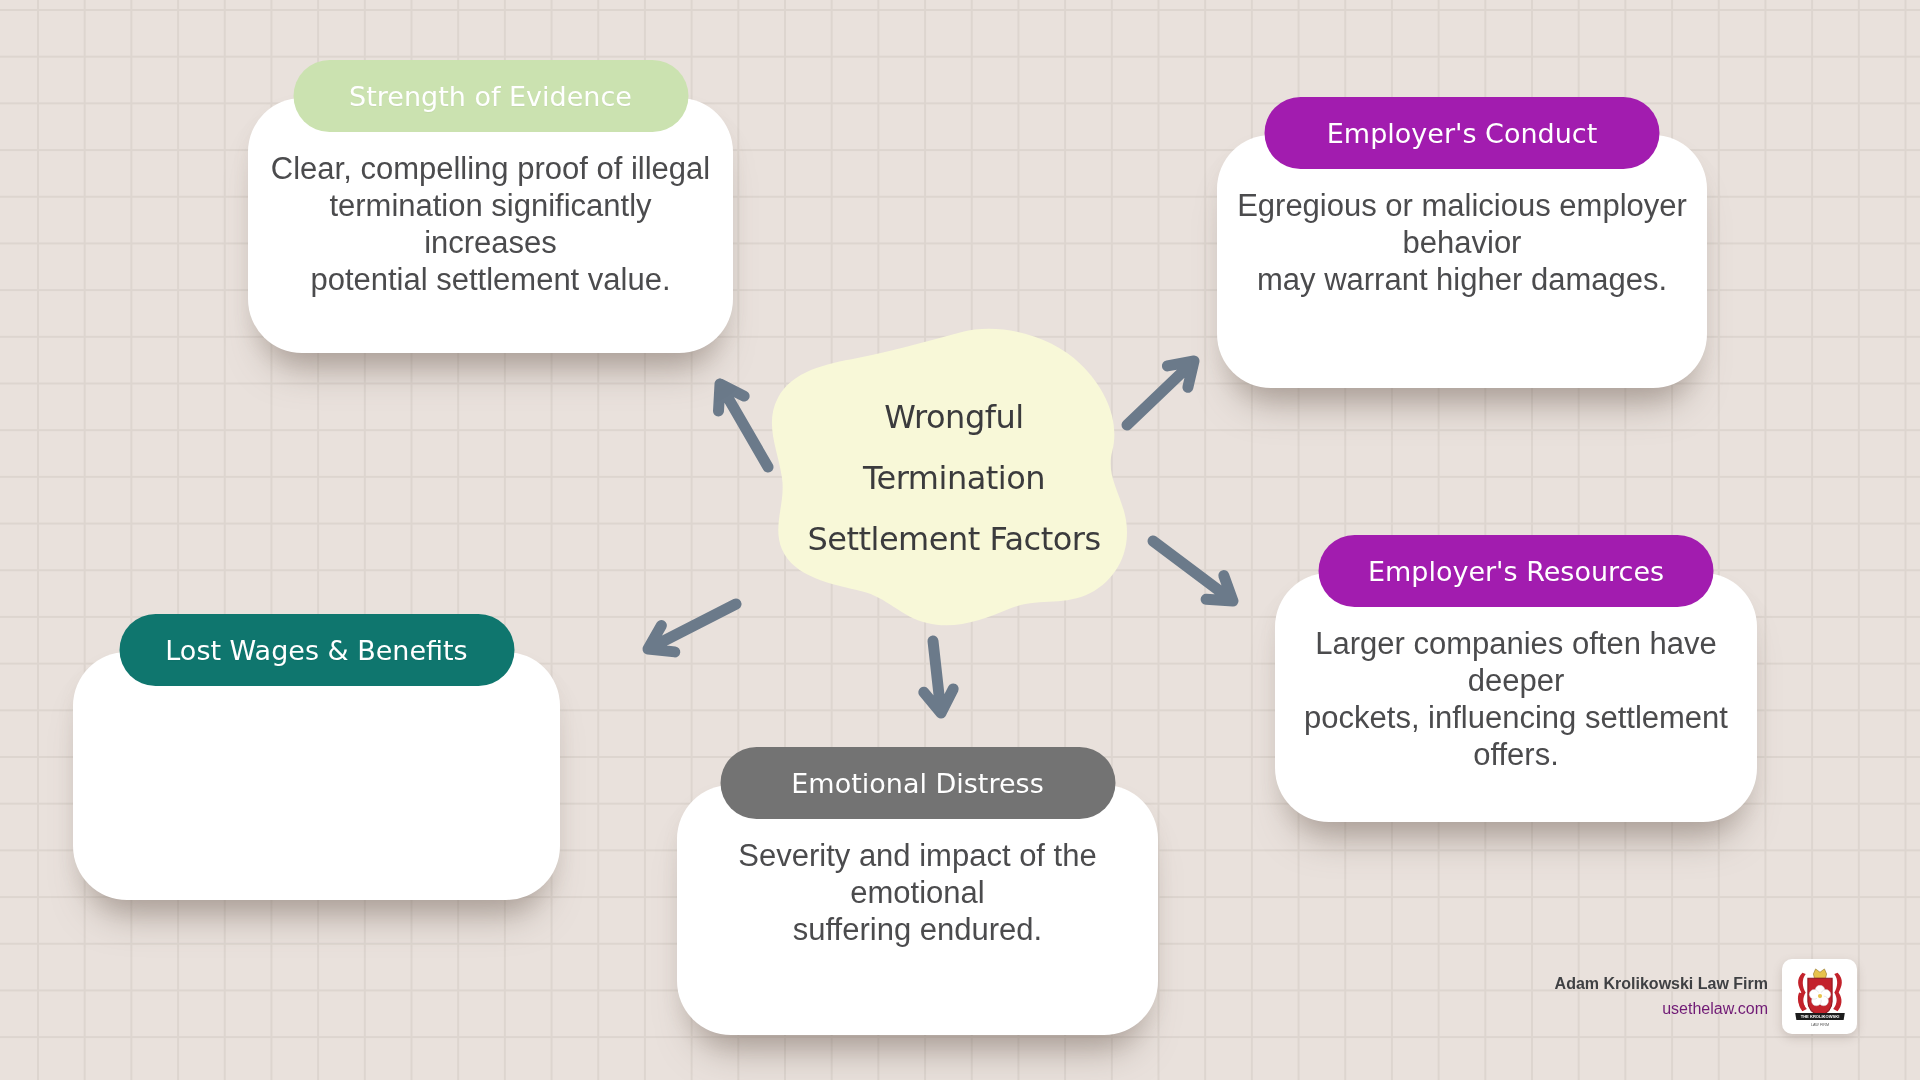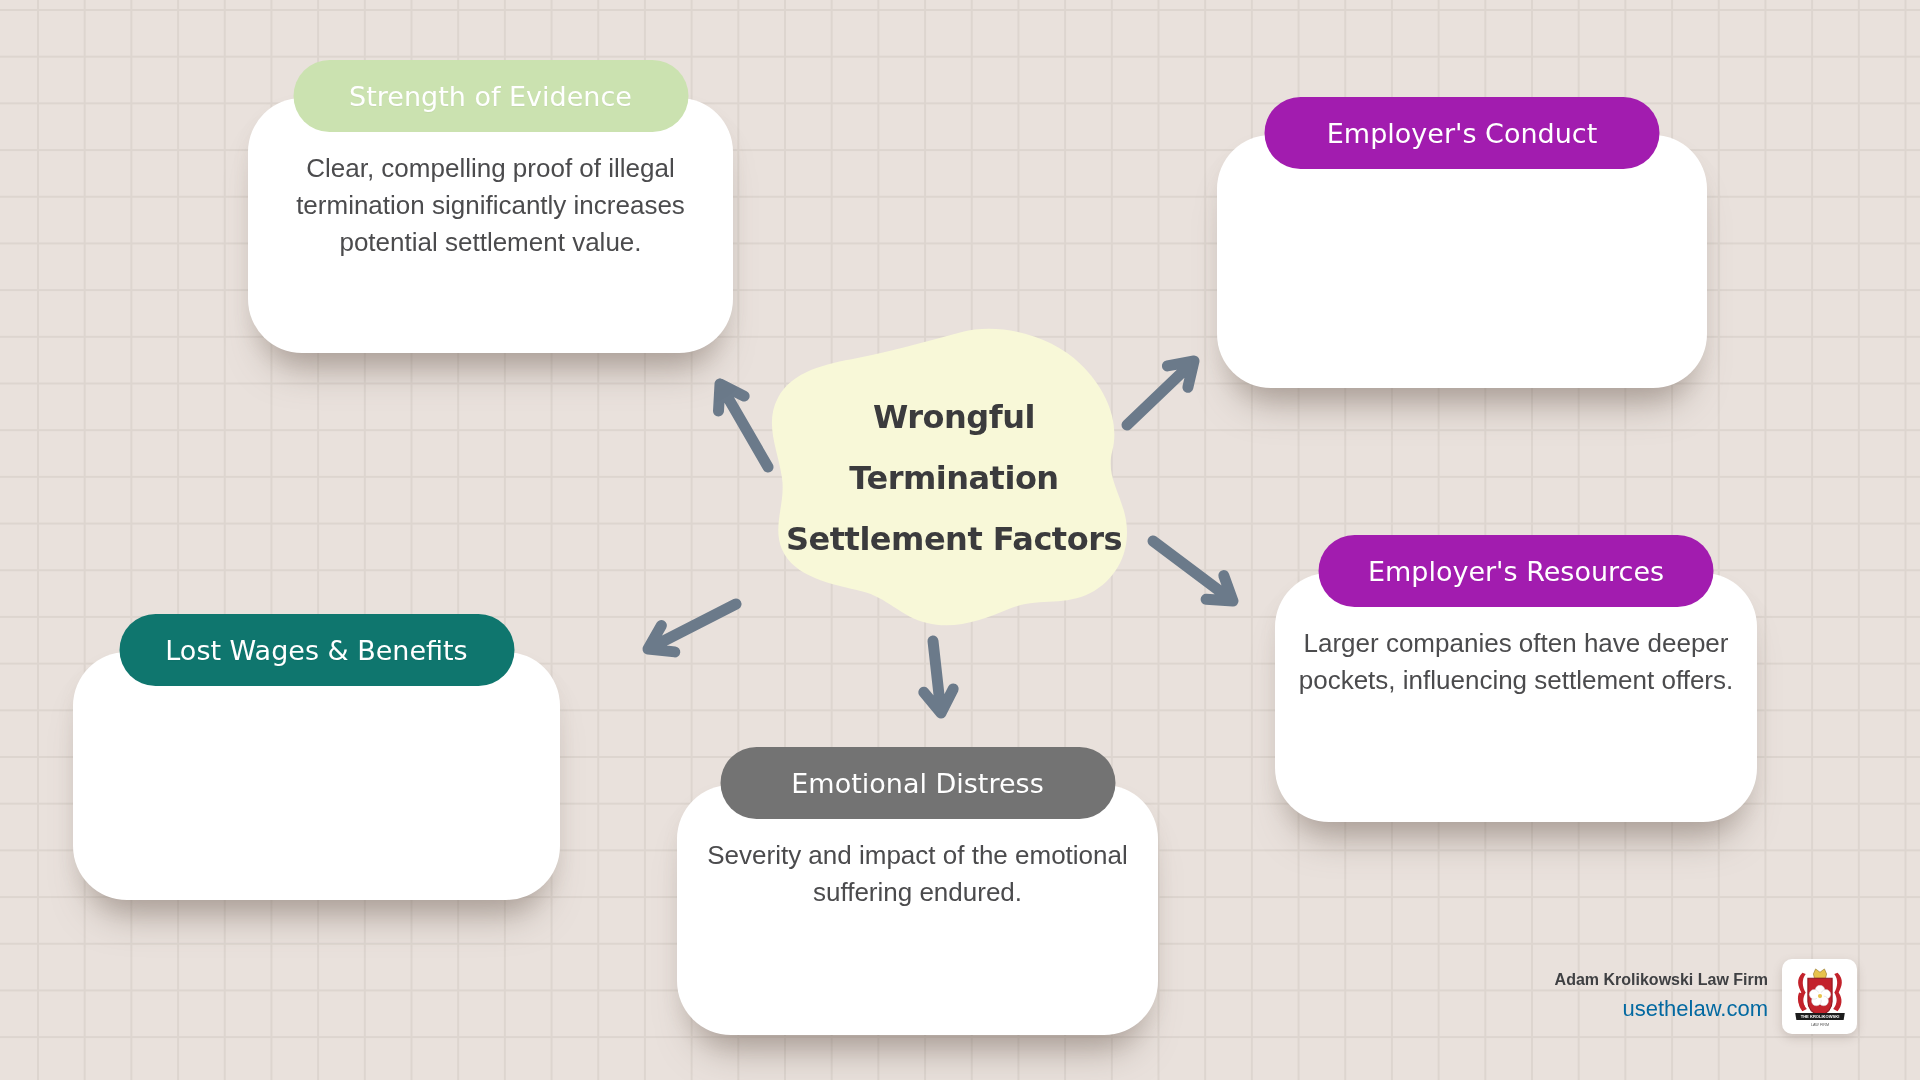--- a/index.html
+++ b/index.html
@@ -19,21 +19,21 @@
   
   .arrows-svg { position:absolute; inset:0; width:1920px; height:1080px; pointer-events:none; }
 
   
   .blob-wrap { position:absolute; left:770px; top:326px; width:368px; height:304px; }
   .blob-wrap svg { position:absolute; inset:0; width:100%; height:100%; }
   .blob-text {
     position:absolute; inset:0;
     display:flex; align-items:center; justify-content:center; text-align:center;
     font-family:"DejaVu Sans", sans-serif;
-    font-weight:700; font-size:32px; line-height:61px;
+    font-weight:400; font-size:32px; line-height:61px;
     letter-spacing:-0.5px;
     white-space:pre-line;
   }
 
   
   .card {
     position:absolute;
     background:#ffffff;
     border-radius:54px;
     box-shadow:0 32px 36px -18px rgba(112,96,86,0.5), 0 10px 18px rgba(112,96,86,0.08);
@@ -45,33 +45,33 @@
     display:flex; align-items:center; justify-content:center;
   }
   .pill-label {
     font-family:"DejaVu Sans", sans-serif;
     font-weight:400; font-size:27px; color:#ffffff;
     text-shadow:0 1px 1px rgba(0,0,0,0.04);
   }
   .card-body {
     padding:52px 12px 0;
     text-align:center;
-    font-size:26px; line-height:37px;
+    font-size:31px; line-height:37px;
     color:#4b4b4d;
     white-space:pre-line;
   }
 
   
   .footer {
     position:absolute; top:959px; right:63px; height:75px;
     display:flex; align-items:center; gap:14px;
   }
   .footer-text { display:flex; flex-direction:column; align-items:flex-end; gap:7px; }
   .firm-name { font-weight:700; font-size:16px; color:#3f4043; }
-  .website   { font-size:22px; color:#0369a1; }
+  .website   { font-size:16px; color:#701a75; }
   .logo-box {
     width:75px; height:75px; background:#ffffff; border-radius:10px;
     display:flex; align-items:center; justify-content:center;
     box-shadow:0 4px 10px rgba(112,96,86,0.25);
   }
 </style>
 </head>
 <body>
 
 <div class="stage">
@@ -104,20 +104,22 @@
     </div>
     <div class="card-body">Clear, compelling proof of illegal
 termination significantly increases
 potential settlement value.</div>
   </div>
 
   <div class="card" style="left:1217px; top:135px; width:490px; height:253px">
     <div class="pill" style="background-color: #a21caf;">
       <span class="pill-label">Employer's Conduct</span>
     </div>
+    <div class="card-body">Egregious or malicious employer behavior
+may warrant higher damages.</div>
   </div>
 
   <div class="card" style="left:1275px; top:573px; width:482px; height:249px">
     <div class="pill" style="background-color: #a21caf;">
       <span class="pill-label">Employer's Resources</span>
     </div>
     <div class="card-body">Larger companies often have deeper
 pockets, influencing settlement offers.</div>
   </div>
 

